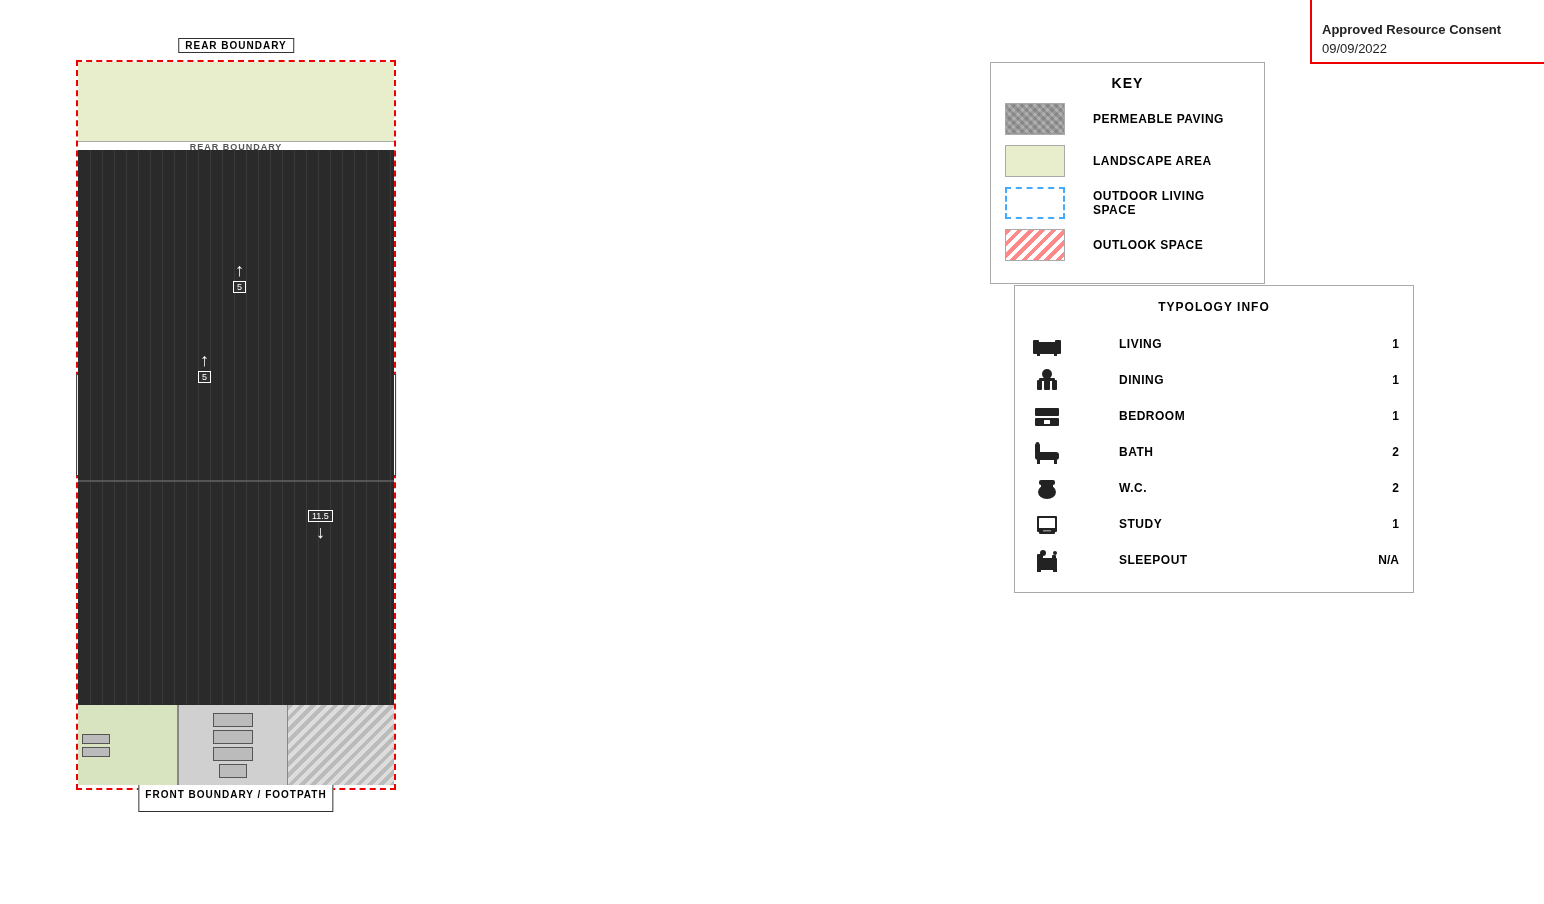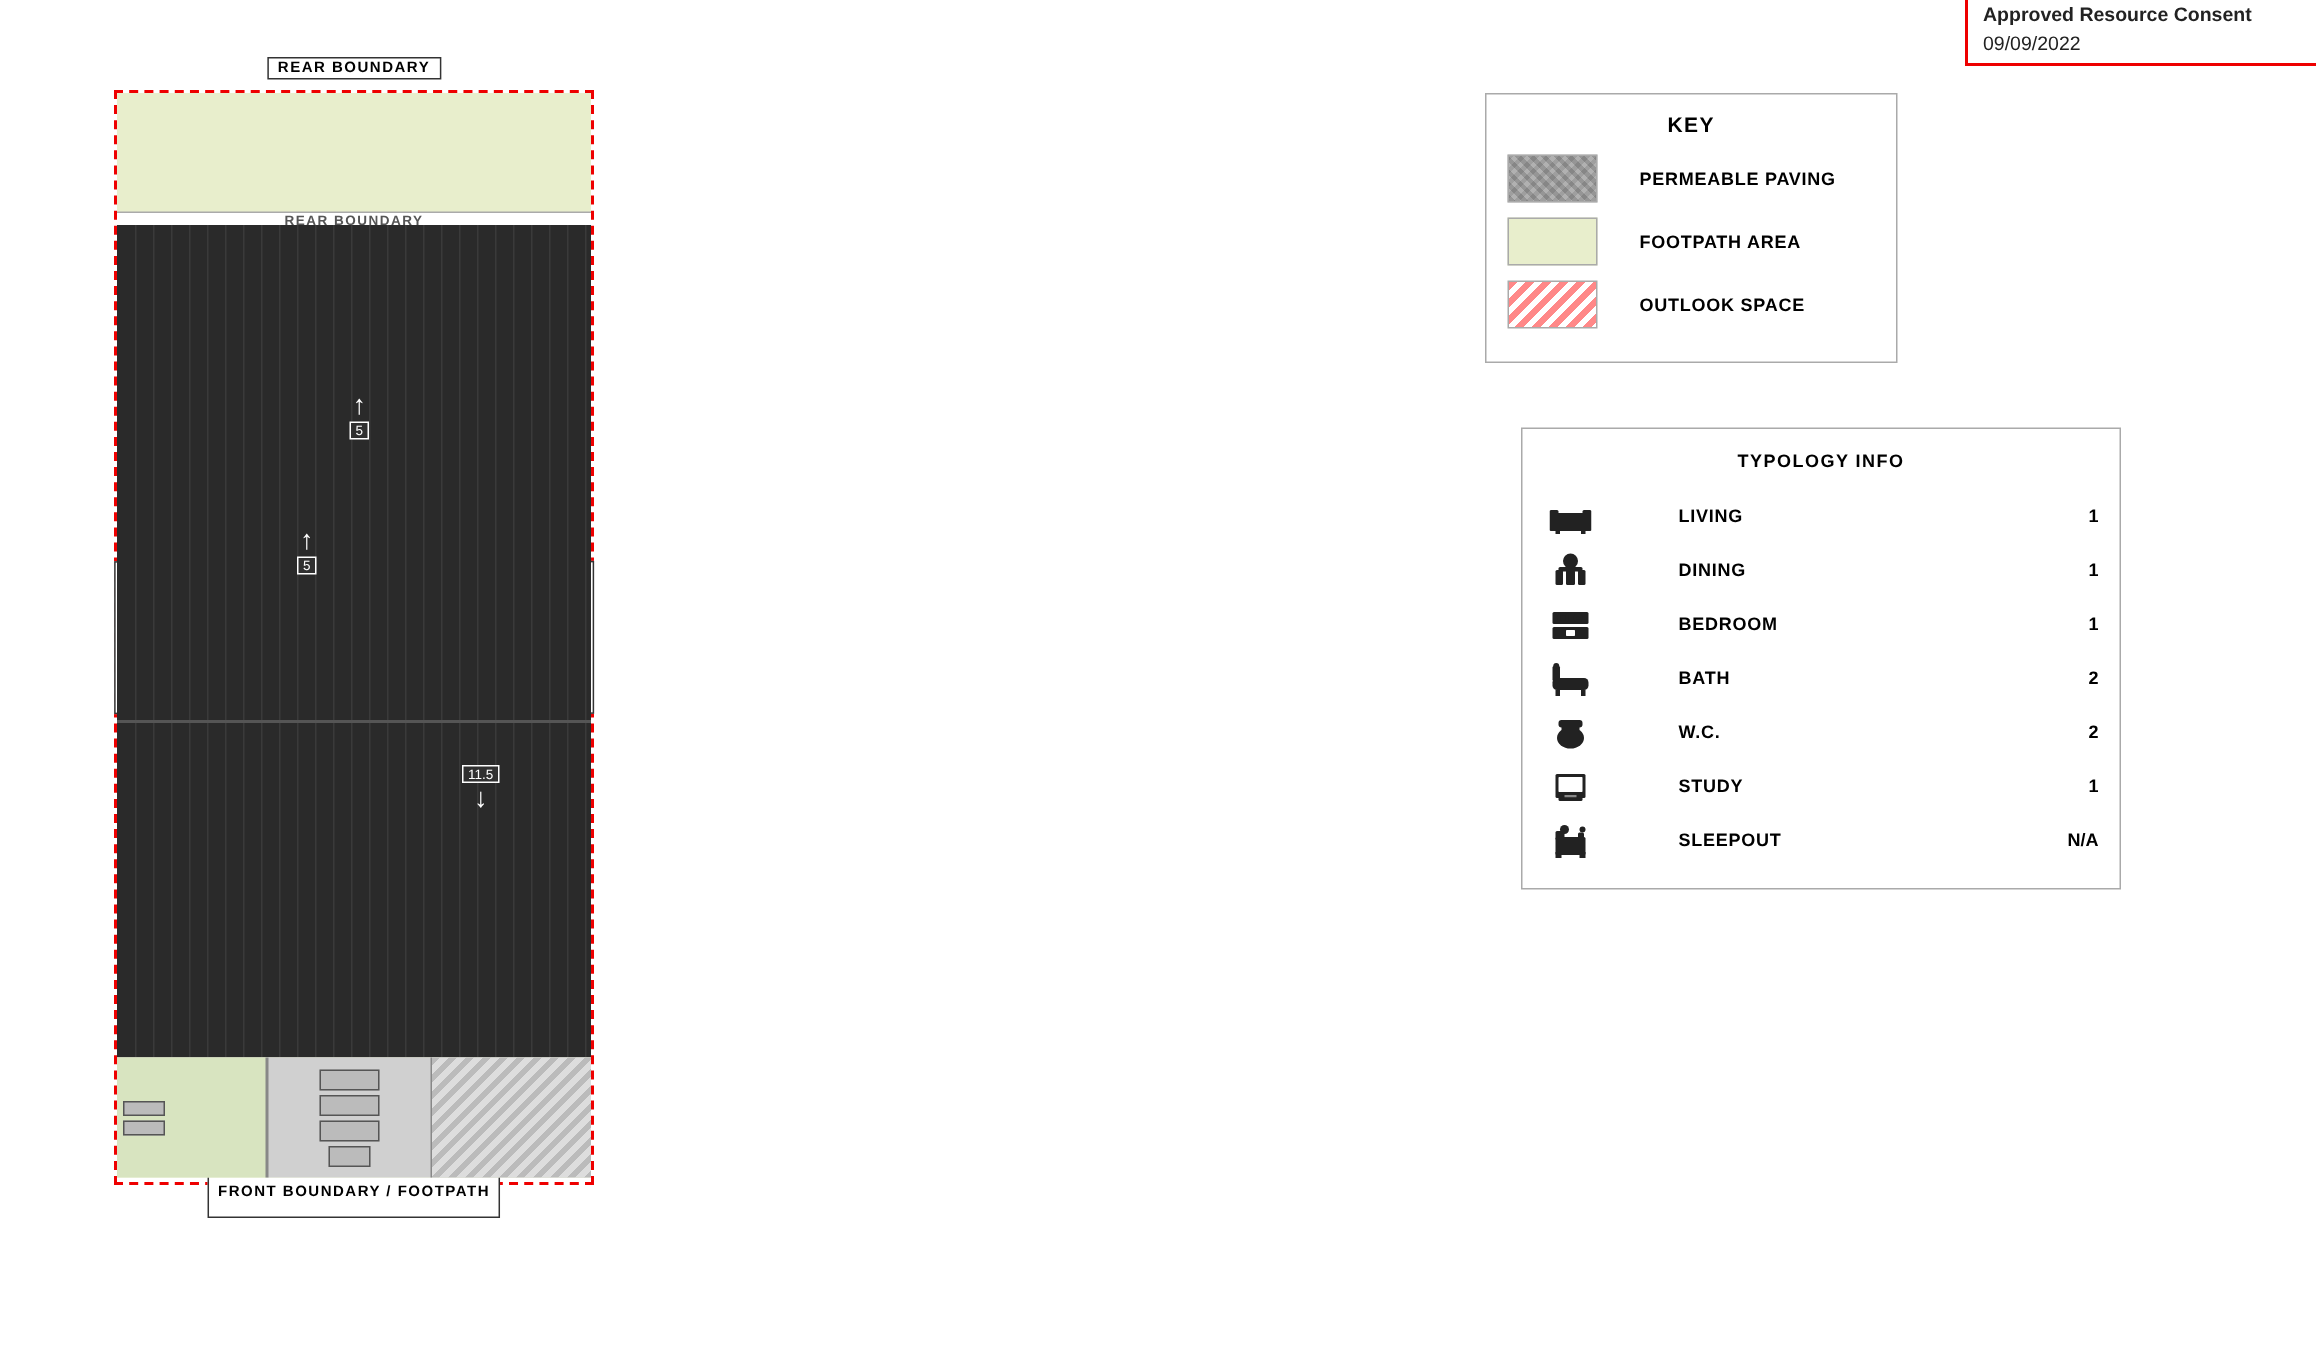--- a/index.html
+++ b/index.html
@@ -13,21 +13,21 @@
     }
 
     
     .stamp {
       position: absolute;
       top: 0;
       right: 0;
       width: 234px;
       border-left: 2px solid #e00;
       border-bottom: 2px solid #e00;
-      padding: 2px 10px 6px 10px;
+      padding: 22px 10px 6px 10px;
     }
     .stamp-title {
       font-size: 13px;
       font-weight: bold;
       color: #222;
       display: block;
     }
     .stamp-date {
       font-size: 13px;
       color: #222;
@@ -438,23 +438,27 @@
 <div class="key-panel">
   <div class="key-title">KEY</div>
 
   <div class="key-item">
     <div class="key-swatch key-swatch-permeable"></div>
     <span class="key-label">PERMEABLE PAVING</span>
   </div>
 
   <div class="key-item">
     <div class="key-swatch key-swatch-landscape"></div>
-    <span class="key-label">FOOTPATH AREA</span>
-  </div>
-
+    <span class="key-label">LANDSCAPE AREA</span>
+  </div>
+
+  <div class="key-item">
+    <div class="key-swatch key-swatch-outdoor"></div>
+    <span class="key-label">OUTDOOR LIVING SPACE</span>
+  </div>
 
   <div class="key-item">
     <div class="key-swatch key-swatch-outlook"></div>
     <span class="key-label">OUTLOOK SPACE</span>
   </div>
 </div>
 
 <div class="typology-panel">
   <div class="typology-title">TYPOLOGY INFO</div>
 

